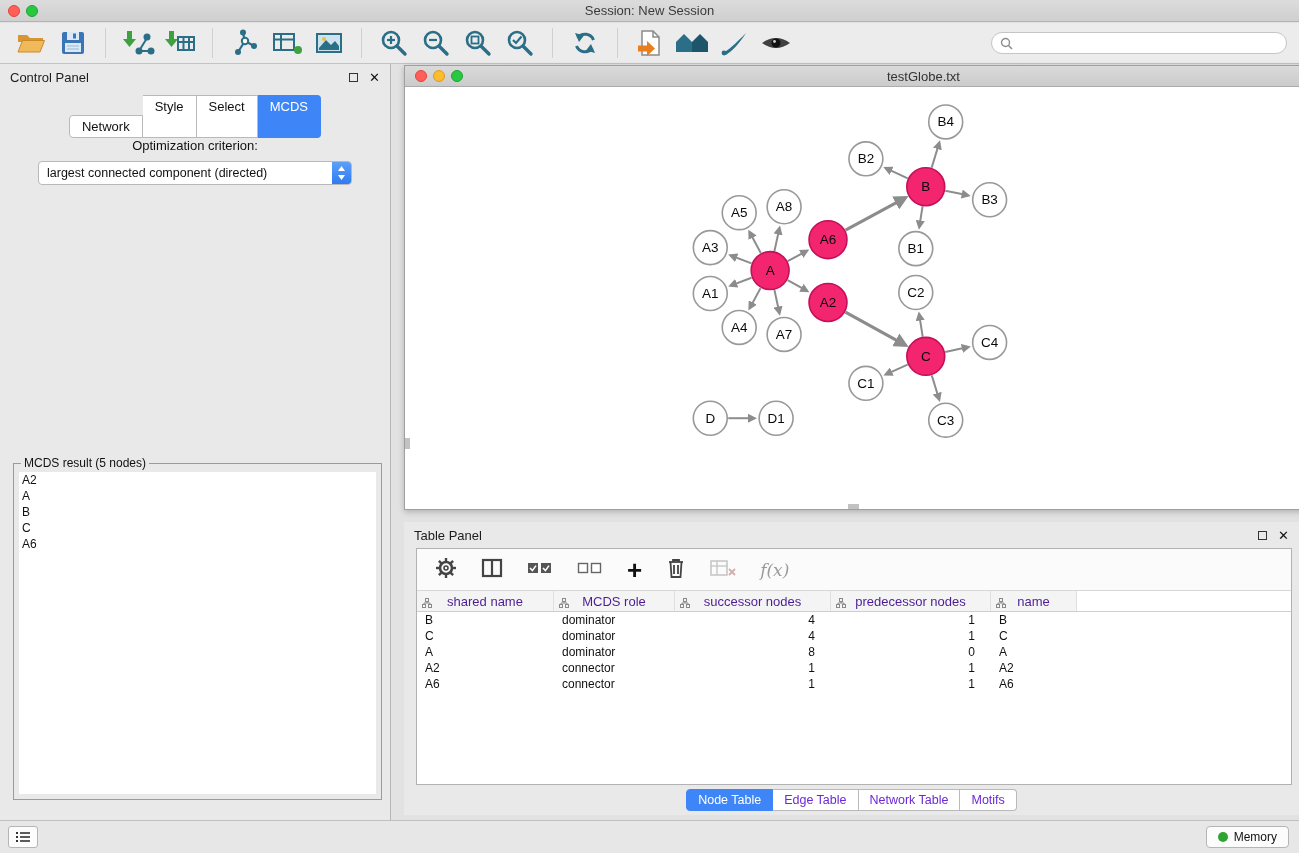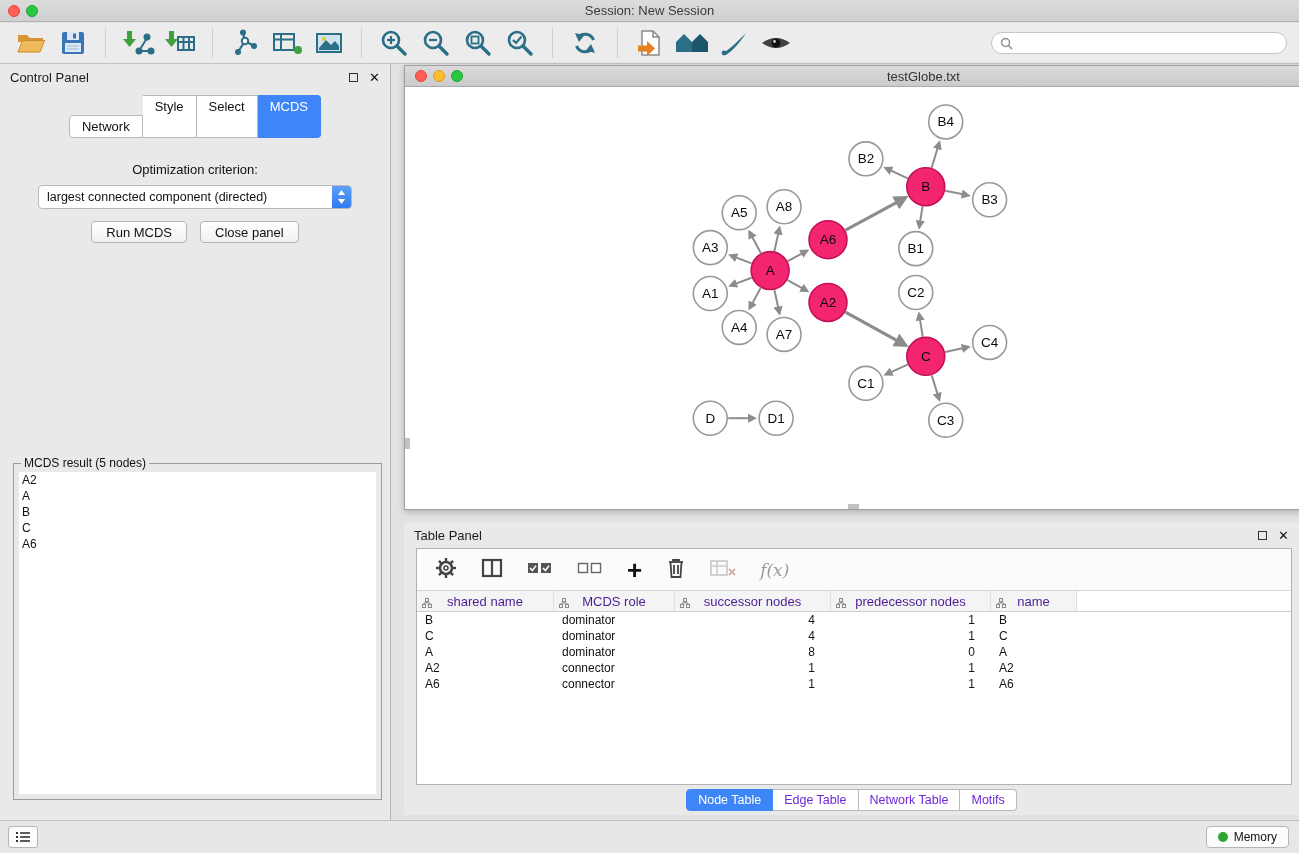--- a/index.html
+++ b/index.html
@@ -35,21 +35,21 @@
   .ph-icons { margin-left:auto; display:flex; gap:11px; align-items:center; }
   .float-ic { width:9px; height:9px; border:1.5px solid #333; display:inline-block; }
   .close-ic { font-size:13px; font-weight:bold; color:#111; line-height:1; }
 
   .cp-tabs { display:flex; justify-content:center; margin-top:5px; }
   .cp-tab { font-size:13px; padding:3px 12px; background:#fff; border:1px solid #b9b9b9; border-left:none; color:#111; }
   .cp-tab:first-child { border-left:1px solid #b9b9b9; border-radius:4px 0 0 4px;margin-top:20px; }
   .cp-tab:last-child { border-radius:0 4px 4px 0; }
   .cp-tab.active { background:#3e86f7; color:#fff; border-color:#3e86f7; }
 
-  .opt-label { text-align:center; margin-top:24px; font-size:13px; color:#111; }
+  .opt-label { text-align:center; font-size:13px; color:#111; }
   .combo { margin:8px auto 0; width:314px; height:24px; background:#fff; border:1px solid #b9b9b9;
     border-radius:4px; display:flex; align-items:center; overflow:hidden; }
   .combo-text { flex:1; font-size:12.5px; padding-left:8px; color:#111; white-space:nowrap; }
   .combo-btn { width:19px; height:24px; background:linear-gradient(#5fa1f9,#2d79f0);
     display:flex; align-items:center; justify-content:center; border-radius:0 3px 3px 0; }
 
   .cp-buttons { display:flex; justify-content:center; gap:13px; margin-top:12px; }
   .mac-btn { font-size:13px; padding:2px 14px; height:22px; background:linear-gradient(#ffffff,#f1f1f1);
     border:1px solid #b5b5b5; border-radius:4px; color:#111; font-family:inherit; }
 
@@ -284,24 +284,20 @@
       </div>
     <div class="opt-label">Optimization criterion:</div>
     <div class="combo">
       <span class="combo-text">largest connected component (directed)</span>
       <span class="combo-btn">
         <svg width="9" height="16" viewBox="0 0 9 16">
           <polygon points="4.5,1 8,6 1,6" fill="#fff"></polygon>
           <polygon points="4.5,15 8,10 1,10" fill="#fff"></polygon>
         </svg>
       </span>
-    </div>
-    <div class="cp-buttons">
-      <button class="mac-btn">Run MCDS</button>
-      <button class="mac-btn">Close panel</button>
     </div>
     <fieldset class="result-box">
       <legend>MCDS result (5 nodes)</legend>
       <div class="result-list">
           <div class="result-item">A2</div>
           <div class="result-item">A</div>
           <div class="result-item">B</div>
           <div class="result-item">C</div>
           <div class="result-item">A6</div>
         </div>

